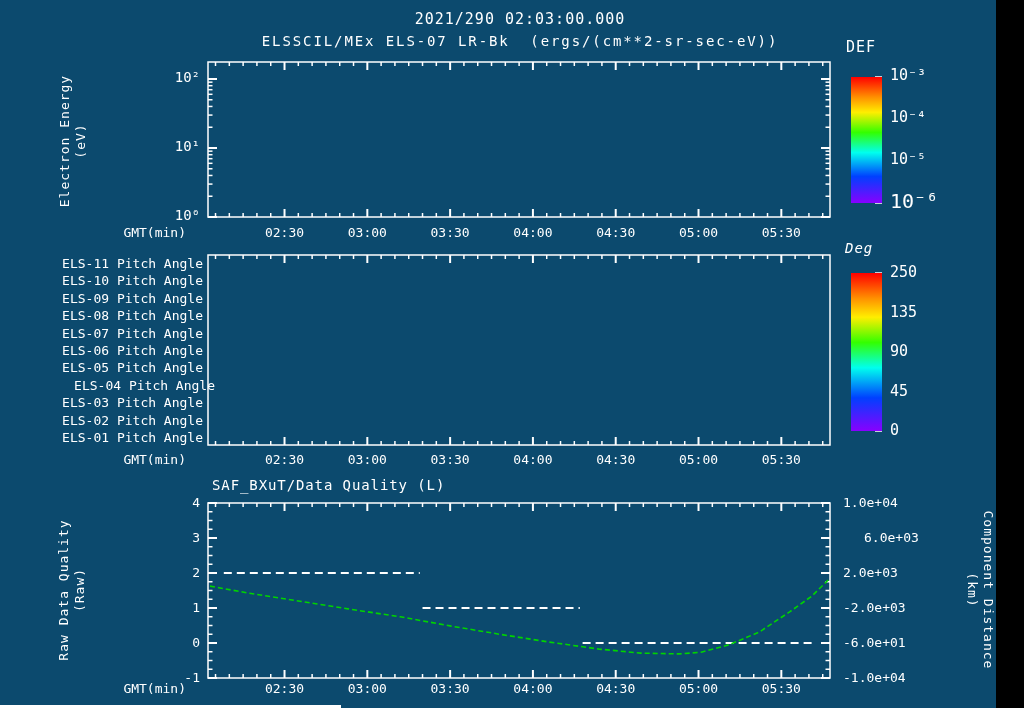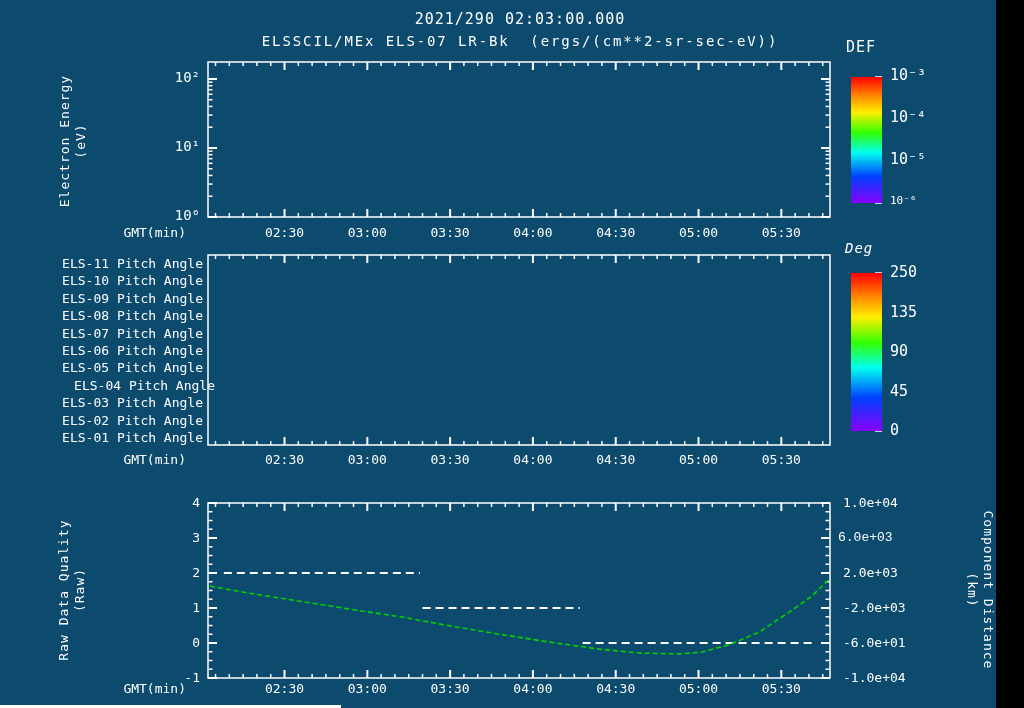--- a/index.html
+++ b/index.html
@@ -450,20 +450,21 @@
   </div>
   <div class="rot" style="left:56px;top:679px;width:178px;transform:rotate(-90deg);">
     <div>Raw Data Quality</div>
     <div>(Raw)</div>
   </div>
   <div class="rot" style="left:996px;top:501px;width:178px;transform:rotate(90deg);">
     <div>Component Distance</div>
     <div>(km)</div>
   </div>
 
+  <div class="lbl btitle" style="left:212px;top:478px;">SAF_BXuT/Data Quality (L)</div>
 
   <div class="strip" style="left:0;top:705px;width:341px;height:3px;"></div>
 <div class="lbl right" style="left: 104px; top: 226px; width: 82px;">GMT(min)</div>
     <div class="lbl center" style="left: 254.52px; top: 226px; width: 60px;">02:30</div>
     <div class="lbl center" style="left: 337.32px; top: 226px; width: 60px;">03:00</div>
     <div class="lbl center" style="left: 420.12px; top: 226px; width: 60px;">03:30</div>
     <div class="lbl center" style="left: 502.92px; top: 226px; width: 60px;">04:00</div>
     <div class="lbl center" style="left: 585.72px; top: 226px; width: 60px;">04:30</div>
     <div class="lbl center" style="left: 668.52px; top: 226px; width: 60px;">05:00</div>
     <div class="lbl center" style="left: 751.32px; top: 226px; width: 60px;">05:30</div>
@@ -482,21 +483,21 @@
     <div class="lbl center" style="left: 502.92px; top: 682px; width: 60px;">04:00</div>
     <div class="lbl center" style="left: 585.72px; top: 682px; width: 60px;">04:30</div>
     <div class="lbl center" style="left: 668.52px; top: 682px; width: 60px;">05:00</div>
     <div class="lbl center" style="left: 751.32px; top: 682px; width: 60px;">05:30</div>
     <div class="lbl right" style="left: 140px; top: 70px; width: 60px; font-size: 14px;">10²</div>
     <div class="lbl right" style="left: 140px; top: 139px; width: 60px; font-size: 14px;">10¹</div>
     <div class="lbl right" style="left: 140px; top: 208px; width: 60px; font-size: 14px;">10⁰</div>
     <div class="lbl" style="left: 890px; top: 68px; width: 70px; font-size: 15px;">10⁻³</div>
     <div class="lbl" style="left: 890px; top: 110px; width: 70px; font-size: 15px;">10⁻⁴</div>
     <div class="lbl" style="left: 890px; top: 152px; width: 70px; font-size: 15px;">10⁻⁵</div>
-    <div class="lbl" style="left: 890px; top: 194px; width: 70px; font-size: 11px;">10⁻⁶</div>
+    <div class="lbl" style="left: 890px; top: 194px; width: 70px; font-size: 20px;">10⁻⁶</div>
     <div class="lbl" style="left: 890px; top: 265px; width: 60px; font-size: 15px;">250</div>
     <div class="lbl" style="left: 890px; top: 304.5px; width: 60px; font-size: 15px;">135</div>
     <div class="lbl" style="left: 890px; top: 344px; width: 60px; font-size: 15px;">90</div>
     <div class="lbl" style="left: 890px; top: 383.5px; width: 60px; font-size: 15px;">45</div>
     <div class="lbl" style="left: 890px; top: 423px; width: 60px; font-size: 15px;">0</div>
     <div class="lbl right" style="left: 60px; top: 257px; width: 143px;">ELS-11 Pitch Angle</div>
     <div class="lbl right" style="left: 60px; top: 274.4px; width: 143px;">ELS-10 Pitch Angle</div>
     <div class="lbl right" style="left: 60px; top: 291.8px; width: 143px;">ELS-09 Pitch Angle</div>
     <div class="lbl right" style="left: 60px; top: 309.2px; width: 143px;">ELS-08 Pitch Angle</div>
     <div class="lbl right" style="left: 60px; top: 326.6px; width: 143px;">ELS-07 Pitch Angle</div>
@@ -506,18 +507,18 @@
     <div class="lbl right" style="left: 60px; top: 396.2px; width: 143px;">ELS-03 Pitch Angle</div>
     <div class="lbl right" style="left: 60px; top: 413.6px; width: 143px;">ELS-02 Pitch Angle</div>
     <div class="lbl right" style="left: 60px; top: 431px; width: 143px;">ELS-01 Pitch Angle</div>
     <div class="lbl right" style="left: 150px; top: 496px; width: 50px;">4</div>
     <div class="lbl right" style="left: 150px; top: 531px; width: 50px;">3</div>
     <div class="lbl right" style="left: 150px; top: 566px; width: 50px;">2</div>
     <div class="lbl right" style="left: 150px; top: 601px; width: 50px;">1</div>
     <div class="lbl right" style="left: 150px; top: 636px; width: 50px;">0</div>
     <div class="lbl right" style="left: 150px; top: 671px; width: 50px;">-1</div>
     <div class="lbl" style="left: 843px; top: 496px; width: 90px;">1.0e+04</div>
-    <div class="lbl" style="left: 838px; top: 531px; width: 90px; font-family: Liberation Mono, monospace;">6.0e+03</div>
+    <div class="lbl" style="left: 864px; top: 531px; width: 90px;">6.0e+03</div>
     <div class="lbl" style="left: 843px; top: 566px; width: 90px;">2.0e+03</div>
     <div class="lbl" style="left: 843px; top: 601px; width: 90px;">-2.0e+03</div>
     <div class="lbl" style="left: 843px; top: 636px; width: 90px;">-6.0e+01</div>
     <div class="lbl" style="left: 843px; top: 671px; width: 90px;">-1.0e+04</div>
   </div>
 
 </body></html>

